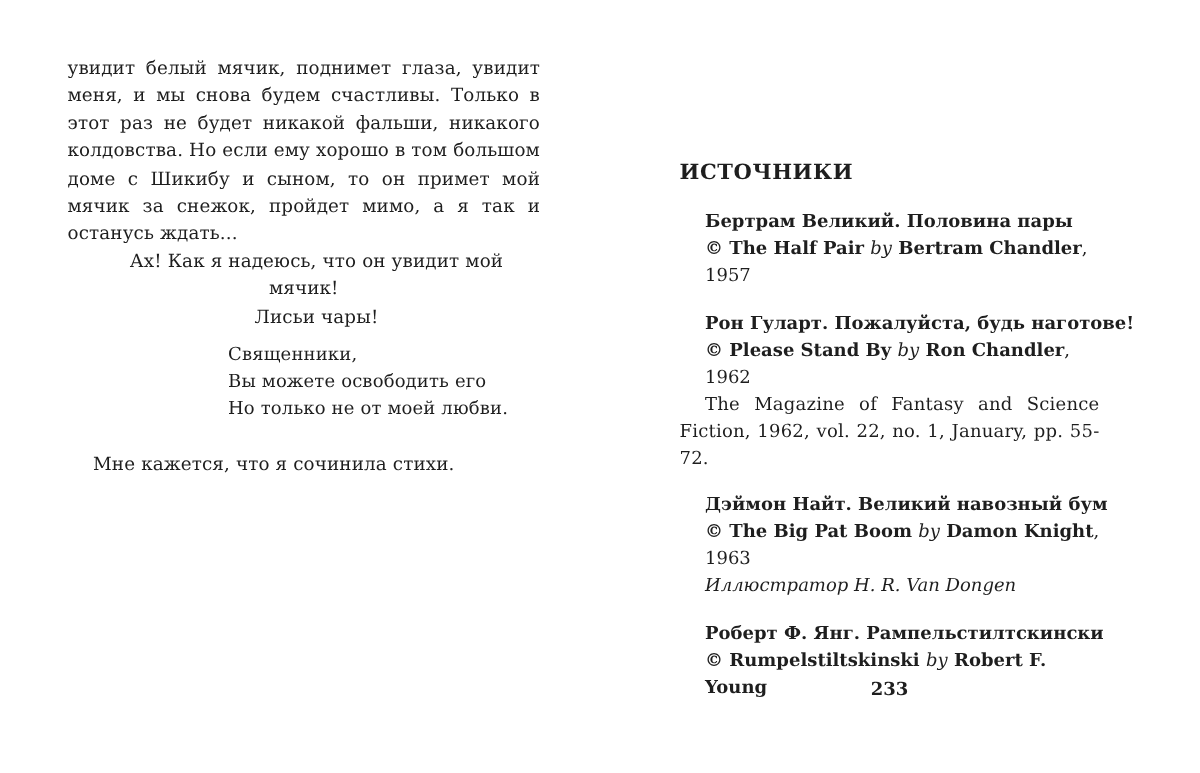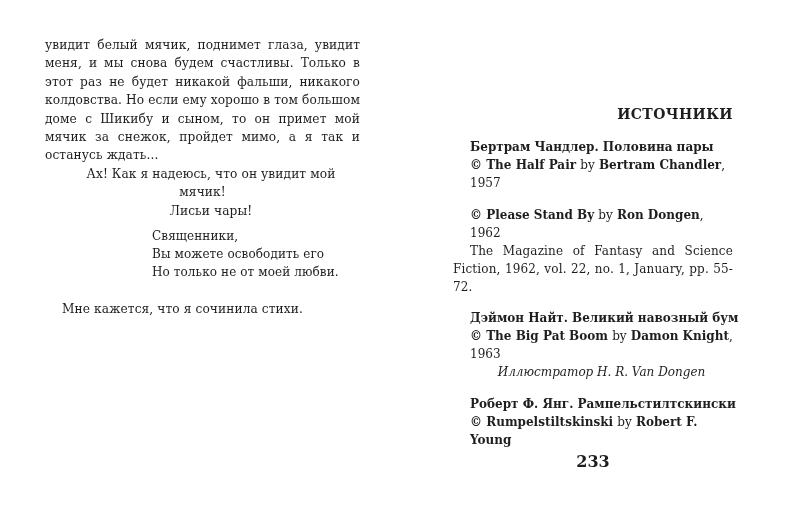--- a/index.html
+++ b/index.html
@@ -14,34 +14,34 @@
     .left-text {
       position: absolute; left: 45px; top: 36px; width: 315px;
       font-size: 12.2px; line-height: 18.4px; letter-spacing: 0.1px;
       text-align: justify;
     }
     .left-text p { margin: 0; }
     .left-text .indent { text-indent: 17px; text-align: center; }
     .poem { margin: 7px 0 18px 107px; font-size: 12px; line-height: 18.2px; }
     .poem div { white-space: nowrap; }
     .last { text-indent: 17px; }
-    .heading-wrap { position: absolute; left: 53px; top: 104px; width: 280px; text-align: right; }
+    .heading-wrap { position: absolute; left: 53px; top: 104px; width: 280px; text-align: left; }
     .heading-wrap span { font-size: 14px; font-weight: bold; letter-spacing: 0.4px; }
 
     .sources { position: absolute; left: 53px; top: 138px; width: 280px; font-size: 12px; line-height: 18px; }
     .source { margin-bottom: 13.5px; }
     .source .ru-title { padding-left: 17px; font-weight: bold; white-space: nowrap; }
     .source .copy { padding-left: 17px; font-weight: bold; }
-    .source .copy .by { font-weight: normal; }
+    .source .copy .by { font-style: italic; font-weight: normal; }
     .source .pub { text-indent: 17px; text-align: justify; letter-spacing: 0.15px; }
-    .source .illus { padding-left: 17px; font-style: italic; text-align: center; }
+    .source .illus { padding-left: 17px; font-style: italic; }
 
     .page-number {
       position: absolute; left: 53px; width: 280px; top: 452px;
-      text-align: center; font-size: 16px; font-weight: bold;
+      text-align: center; font-size: 12px; font-weight: bold;
     }
   </style>
 </head>
 <body>
 
 <div class="page left">
   <div class="left-text">
     <p>увидит белый мячик, поднимет глаза, увидит меня, и мы снова будем счастливы. Только в этот раз не будет никакой фальши, никакого колдовства. Но если ему хорошо в том большом доме с Шикибу и сыном, то он примет мой мячик за снежок, пройдет мимо, а я так и останусь ждать...</p>
     <p class="indent">Ах! Как я надеюсь, что он увидит мой мячик!</p>
     <p class="indent">Лисьи чары!</p>
@@ -54,26 +54,27 @@
   </div>
 </div>
 
 <div class="page right">
   <div class="heading-wrap">
     <span>ИСТОЧНИКИ</span>
   </div>
 
   <div class="sources">
     <div class="source">
-      <div class="ru-title">Бертрам Чандлер. Половина пары</div>
+      <div class="ru-title">Бертрам Великий. Половина пары</div>
       <div class="copy"><span>©</span> <span>The Half Pair</span> <span class="by">by</span> <span>Bertram Chandler</span><span style="font-weight:normal">, 1957</span></div>
     </div>
 
     <div class="source">
-      <div class="copy"><span>©</span> <span>Please Stand By</span> <span class="by">by</span> <span>Ron Dongen</span><span style="font-weight:normal">, 1962</span></div>
+      <div class="ru-title">Рон Гуларт. Пожалуйста, будь наготове!</div>
+      <div class="copy"><span>©</span> <span>Please Stand By</span> <span class="by">by</span> <span>Ron Chandler</span><span style="font-weight:normal">, 1962</span></div>
       <div class="pub">The Magazine of Fantasy and Science Fiction, 1962, vol. 22, no. 1, January, pp. 55-72.</div>
     </div>
 
     <div class="source">
       <div class="ru-title">Дэймон Найт. Великий навозный бум</div>
       <div class="copy"><span>©</span> <span>The Big Pat Boom</span> <span class="by">by</span> <span>Damon Knight</span><span style="font-weight:normal">, 1963</span></div>
       <div class="illus">Иллюстратор H. R. Van Dongen</div>
     </div>
 
     <div class="source">

